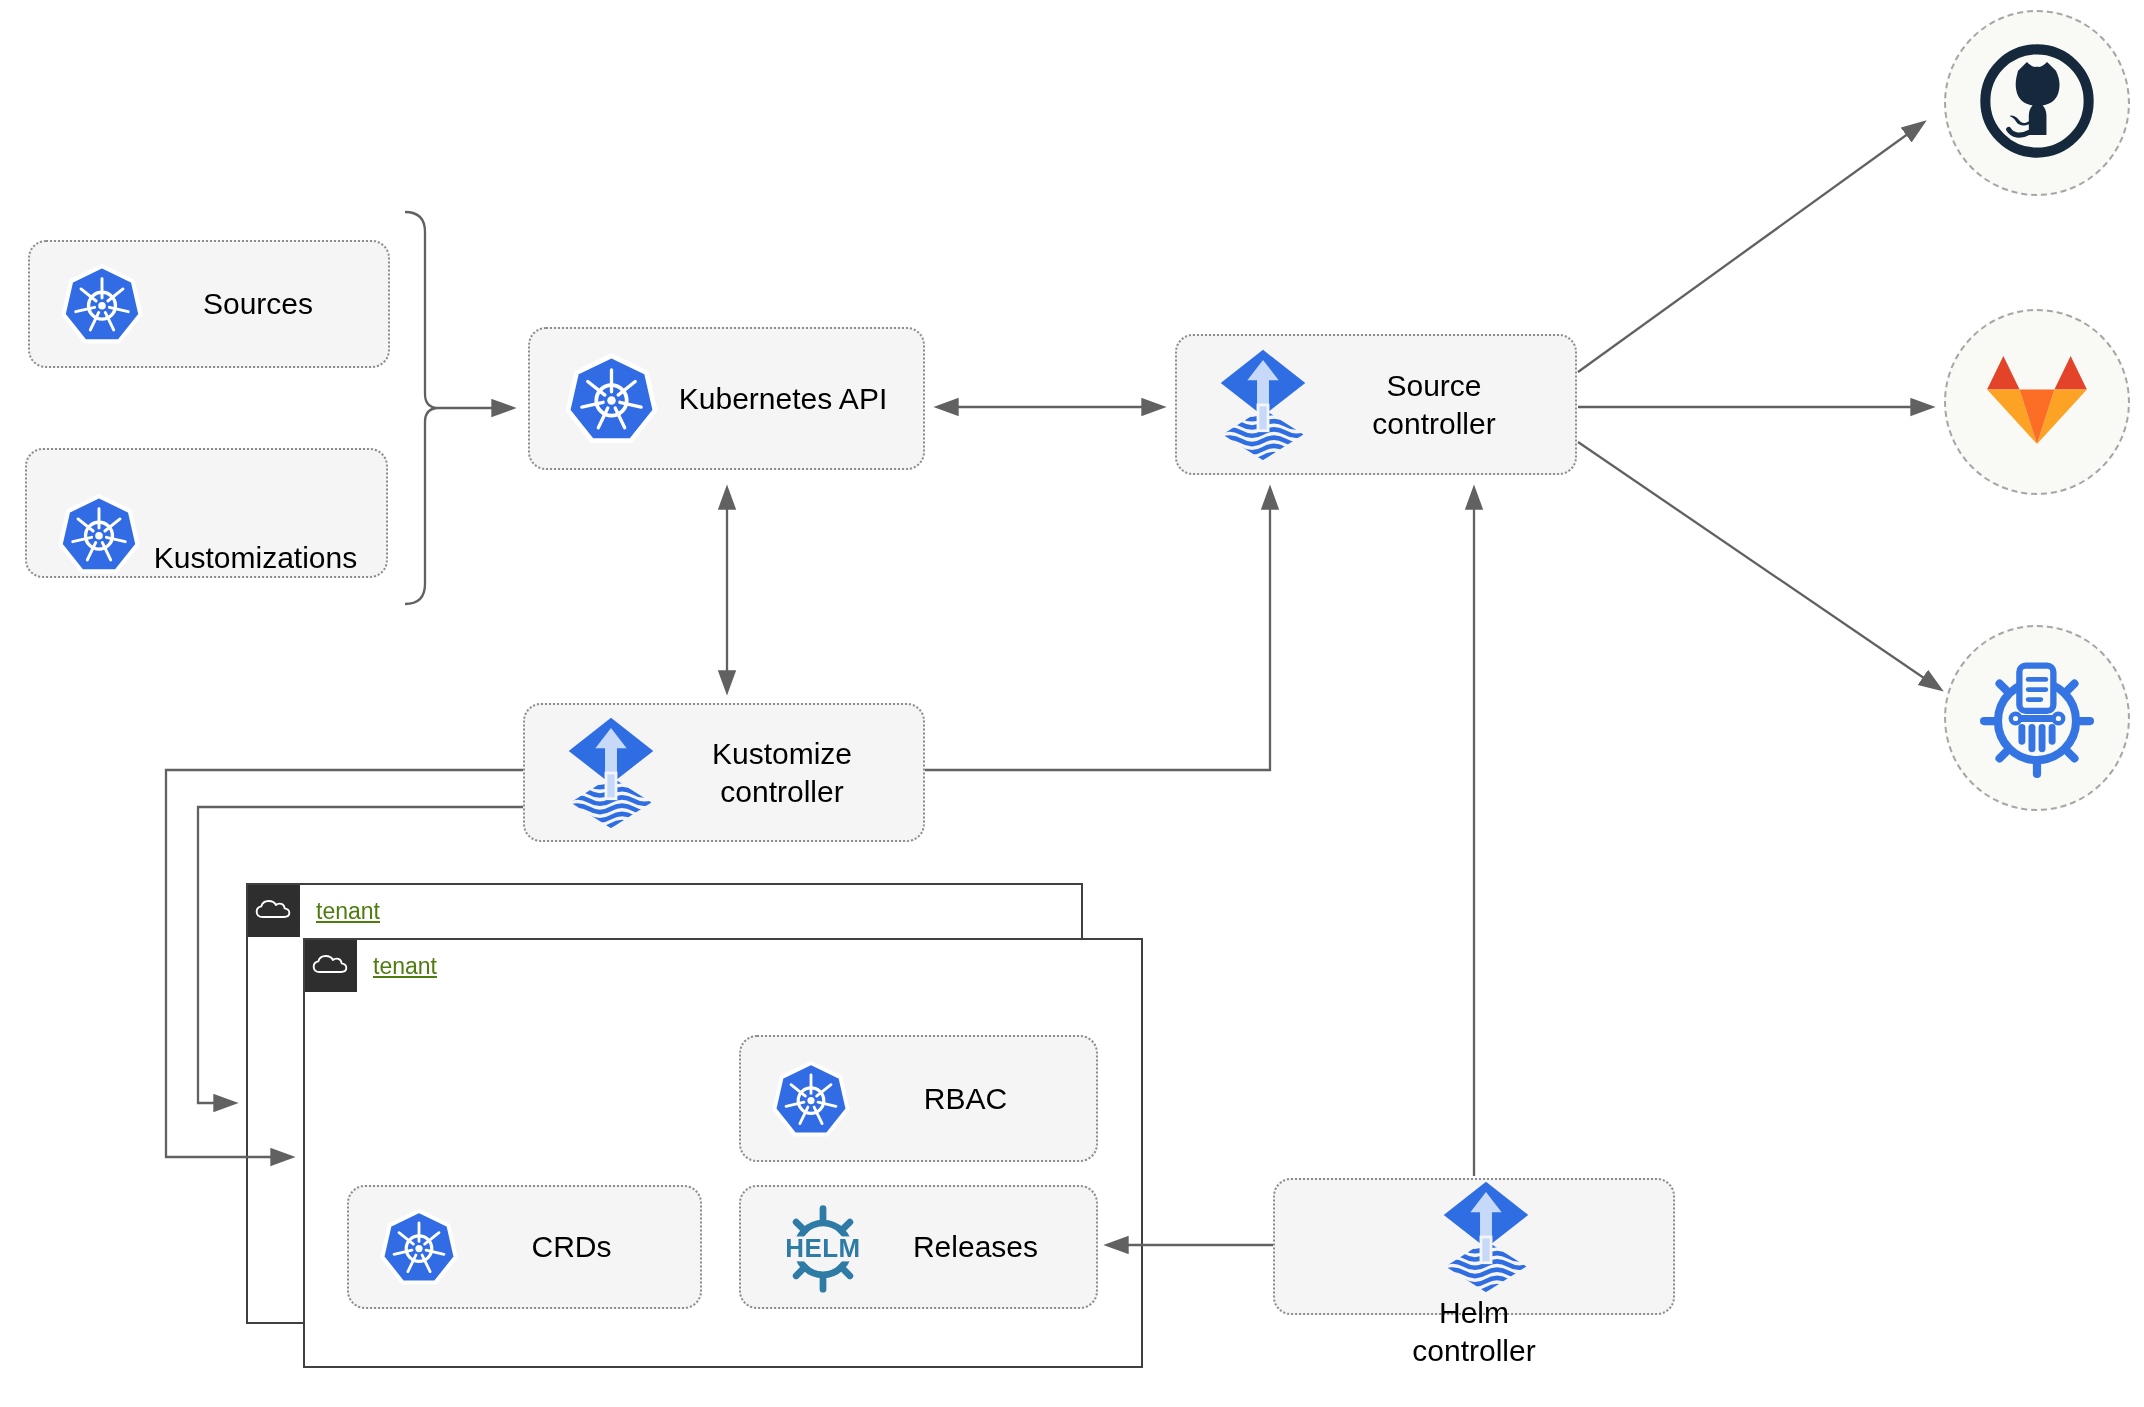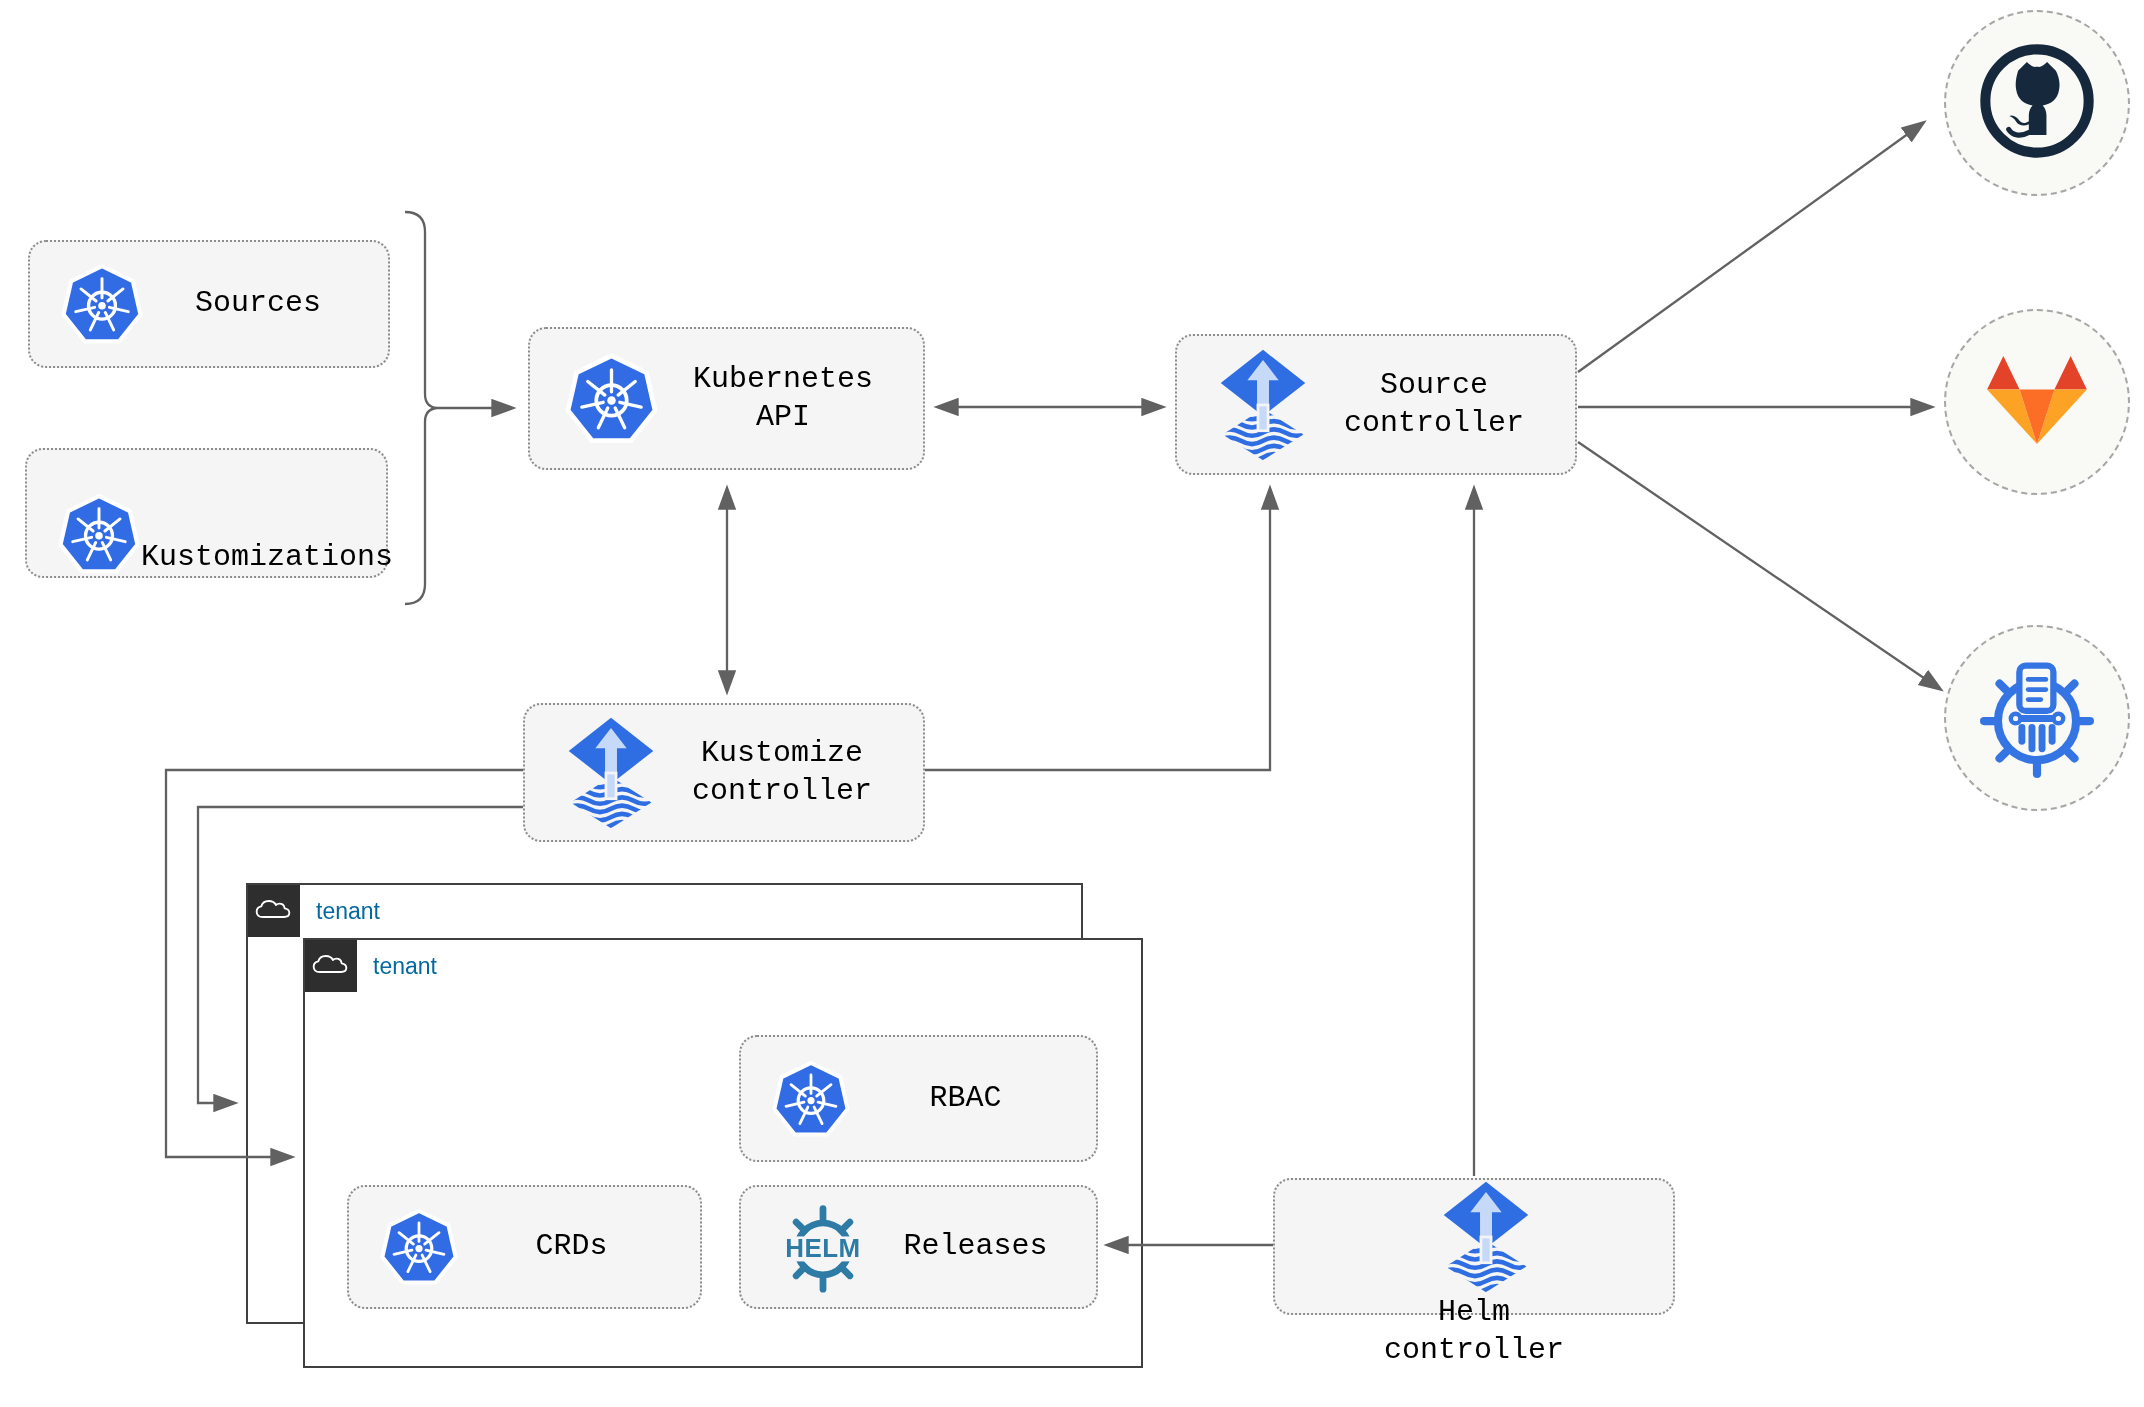--- a/index.html
+++ b/index.html
@@ -8,32 +8,32 @@
     font-family:"Liberation Sans","DejaVu Sans",sans-serif;color:#000;
     overflow:hidden;
   }
   
   .node{
     position:absolute;box-sizing:border-box;
     background:#f5f5f5;border:2px dotted #8c8c8c;border-radius:18px;
     display:flex;align-items:center;padding:0 16px;
   }
   .node .icon{flex:0 0 auto;display:flex;align-items:center;justify-content:center;}
-  .node .lbl{flex:1;text-align:center;font-size:30px;line-height:1.25;color:#000;font-family:Liberation Mono, monospace;}
+  .node .lbl{flex:1;text-align:center;font-size:30px;line-height:1.25;color:#000;}
   .node .lbl .wrapnarrow{display:inline-block;max-width:185px;}
   
   .tenant{
     position:absolute;box-sizing:border-box;background:#ffffff;
     border:2px solid #404040;
   }
   .tenant .badge{
     position:absolute;left:0;top:0;width:52px;height:52px;background:#2e2e2e;
     display:flex;align-items:center;justify-content:center;
   }
-  .tenant .tlabel{position:absolute;left:68px;top:13px;font-size:23px;color:#0369a1;}
+  .tenant .tlabel{position:absolute;left:68px;top:13px;font-size:23px;color:#4d7c0f;text-decoration:underline;}
   
   .circle{
     position:absolute;box-sizing:border-box;width:186px;height:186px;border-radius:50%;
     border:2px dashed #a6a6a6;background:#f9f9f6;
     display:flex;align-items:center;justify-content:center;
   }
   #connectors{position:absolute;left:0;top:0;z-index:10;pointer-events:none;}
   .nodes-layer{position:absolute;inset:0;z-index:2;}
   .hidden-defs{position:absolute;width:0;height:0;overflow:hidden;}
 </style>

